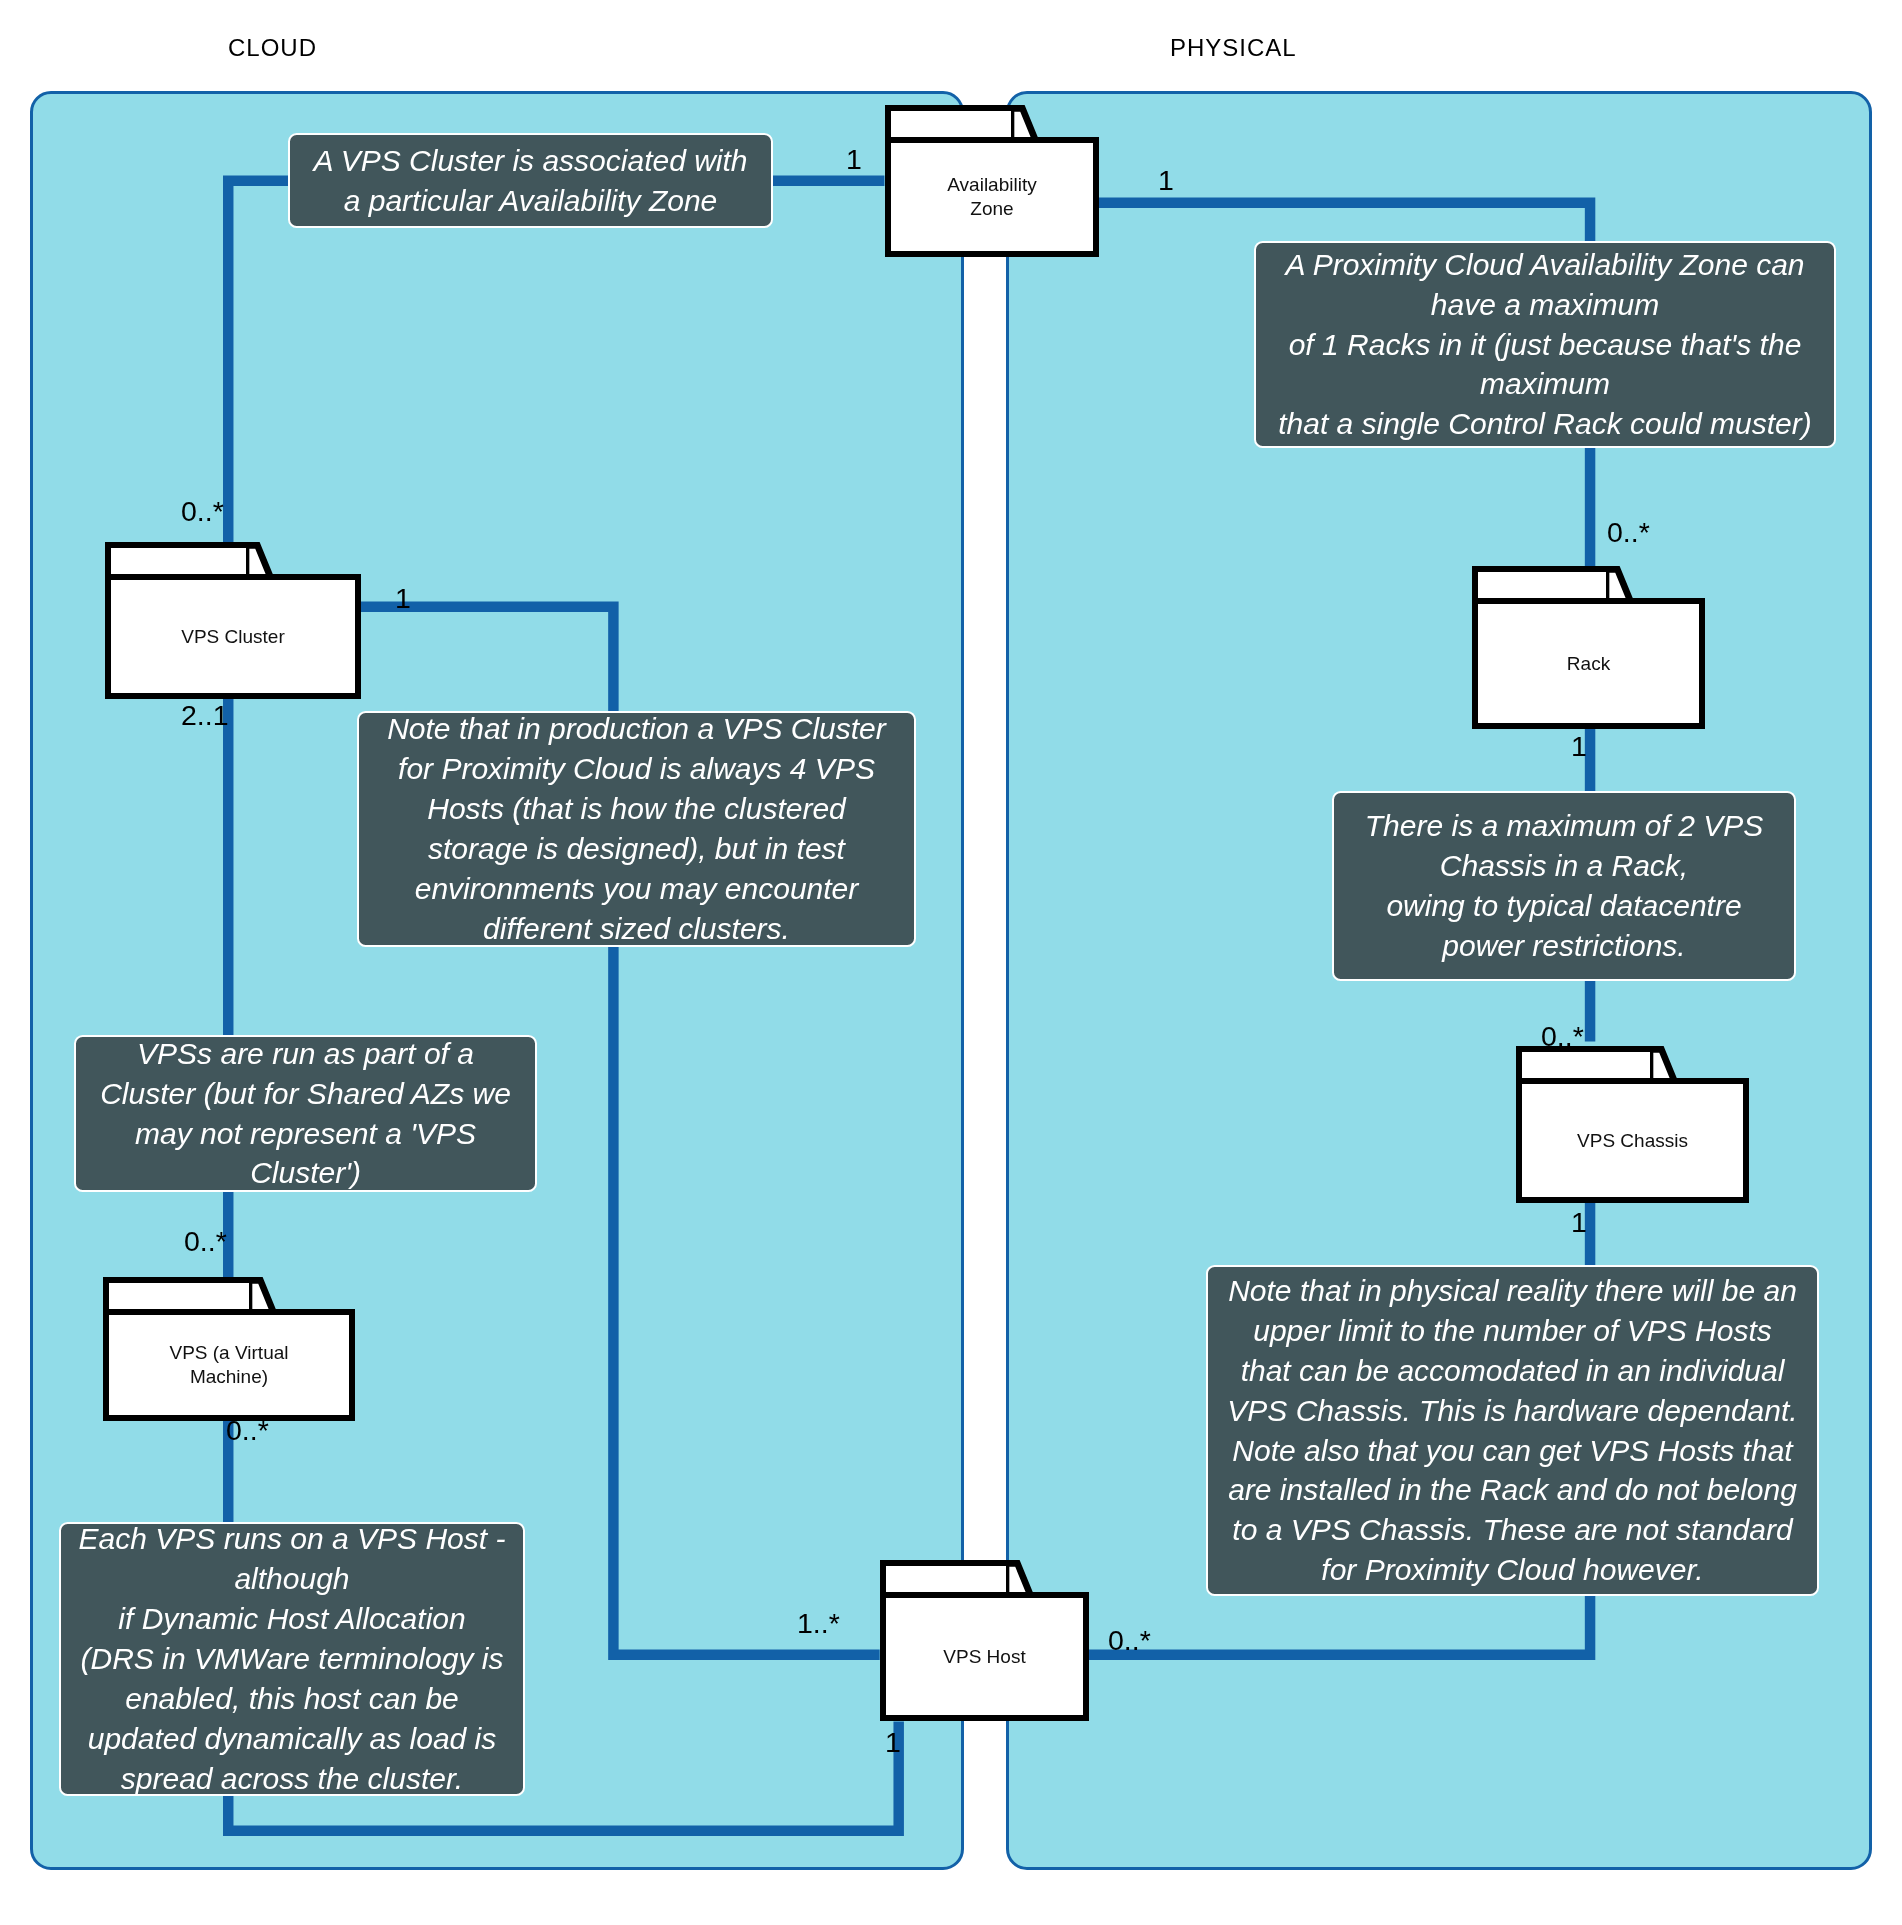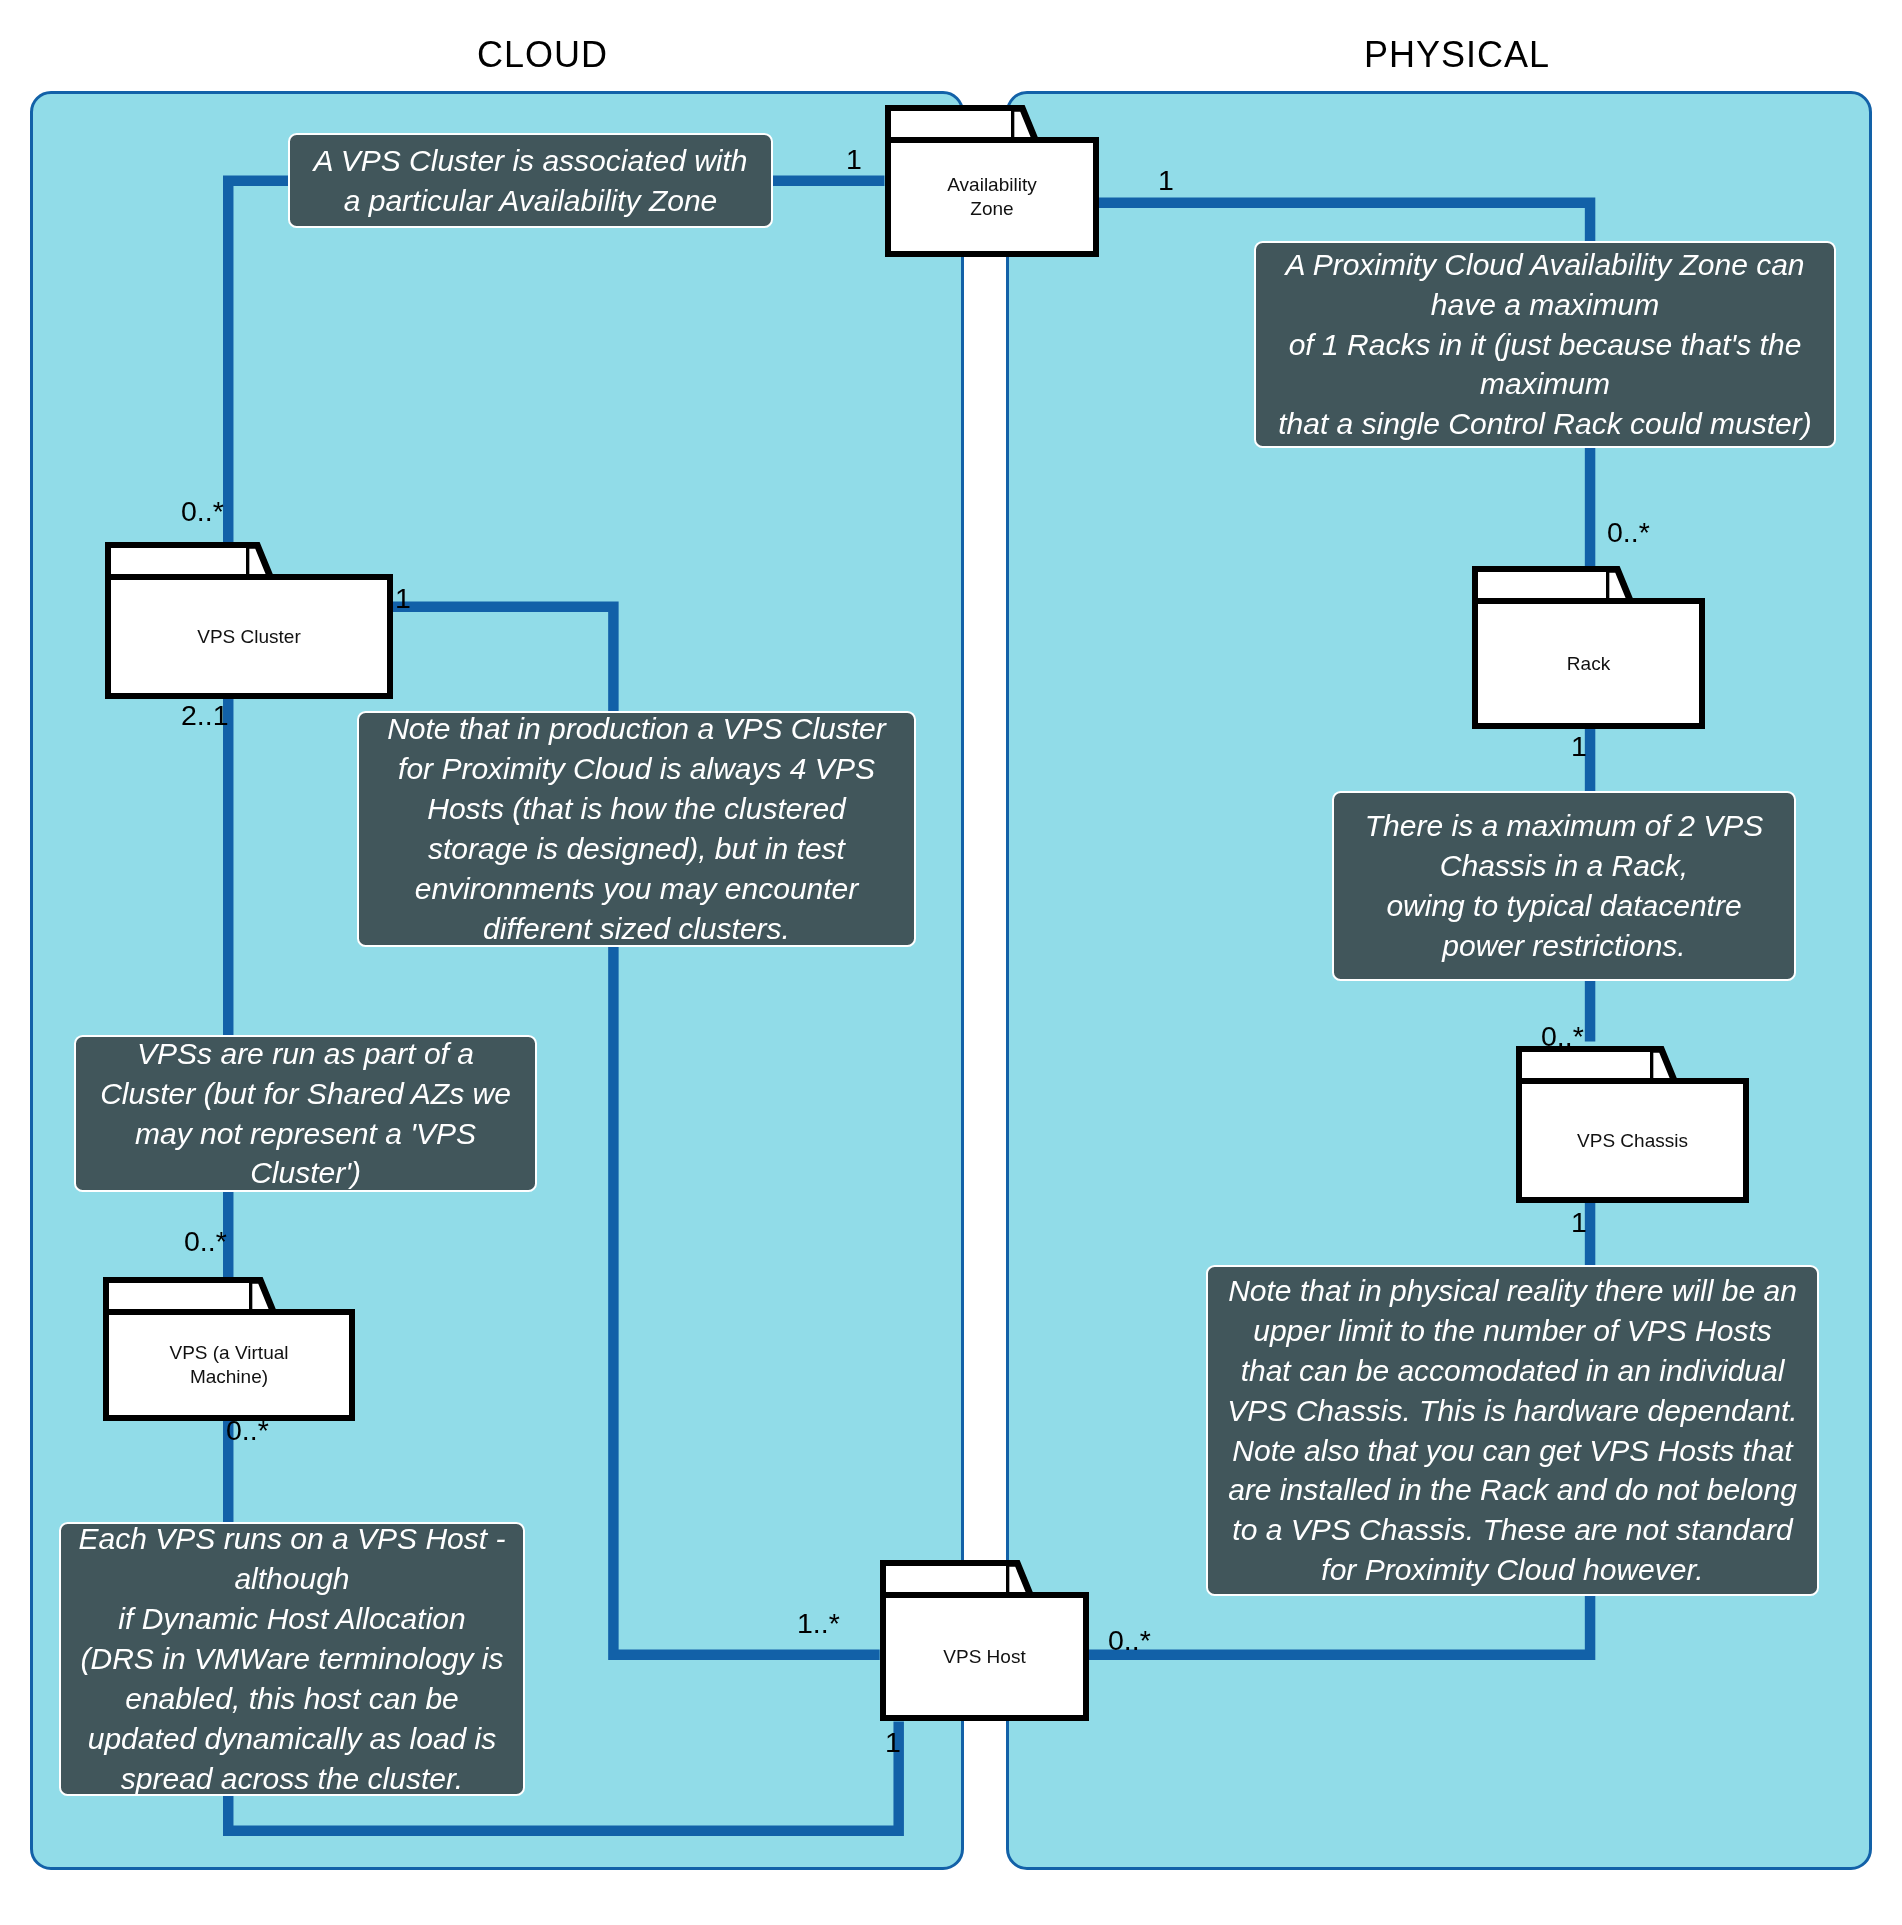--- a/index.html
+++ b/index.html
@@ -3,22 +3,22 @@
 <meta charset="utf-8">
 <style>
   html,body{margin:0;padding:0;background:#ffffff;}
   body{width:1902px;height:1925px;position:relative;
        font-family:"Liberation Sans","DejaVu Sans",sans-serif;
        -webkit-font-smoothing:antialiased;}
 
   #canvas{position:absolute;left:0;top:0;width:1902px;height:1925px;overflow:hidden;}
 
   
-  .group-title{position:absolute;font-size:36px;letter-spacing:1px;color:#000;
-               text-align:right;font-weight:400;}
+  .group-title{position:absolute;font-size:24px;letter-spacing:1px;color:#000;
+               text-align:left;font-weight:400;}
 
   
   .container-box{position:absolute;background:#91DCE8;border:3.8px solid #1261A8;
                  border-radius:21px;box-sizing:border-box;}
 
   
   #lines{position:absolute;left:0;top:0;width:1902px;height:1925px;}
 
   
   .pkg{position:absolute;}
@@ -97,21 +97,21 @@
       <span class="label" style="white-space:pre-line;">Availability
 Zone</span>
     </div>
   </div>
 
   <div class="pkg" style="left:105px;top:542px;width:238px;height:157px;">
     <div class="tab" style="width:147px;"></div>
     <svg class="tab-skew" style="left:141px;" viewBox="0 0 30 41" preserveAspectRatio="none">
       <path d="M 0 3.5 L 12 3.5 L 26 37.5 L 0 37.5 Z" fill="#ffffff" stroke="#000" stroke-width="7"></path>
     </svg>
-    <div class="body" style="top:32px;width:288px;height:125px;">
+    <div class="body" style="top:32px;width:256px;height:125px;">
       <span class="label" style="white-space:pre-line;">VPS Cluster</span>
     </div>
   </div>
 
   <div class="pkg" style="left:103px;top:1277px;width:252px;height:145px;">
     <div class="tab" style="width:152px;"></div>
     <svg class="tab-skew" style="left:146px;" viewBox="0 0 30 41" preserveAspectRatio="none">
       <path d="M 0 3.5 L 12 3.5 L 26 37.5 L 0 37.5 Z" fill="#ffffff" stroke="#000" stroke-width="7"></path>
     </svg>
     <div class="body" style="top:32px;width:252px;height:112px;">

